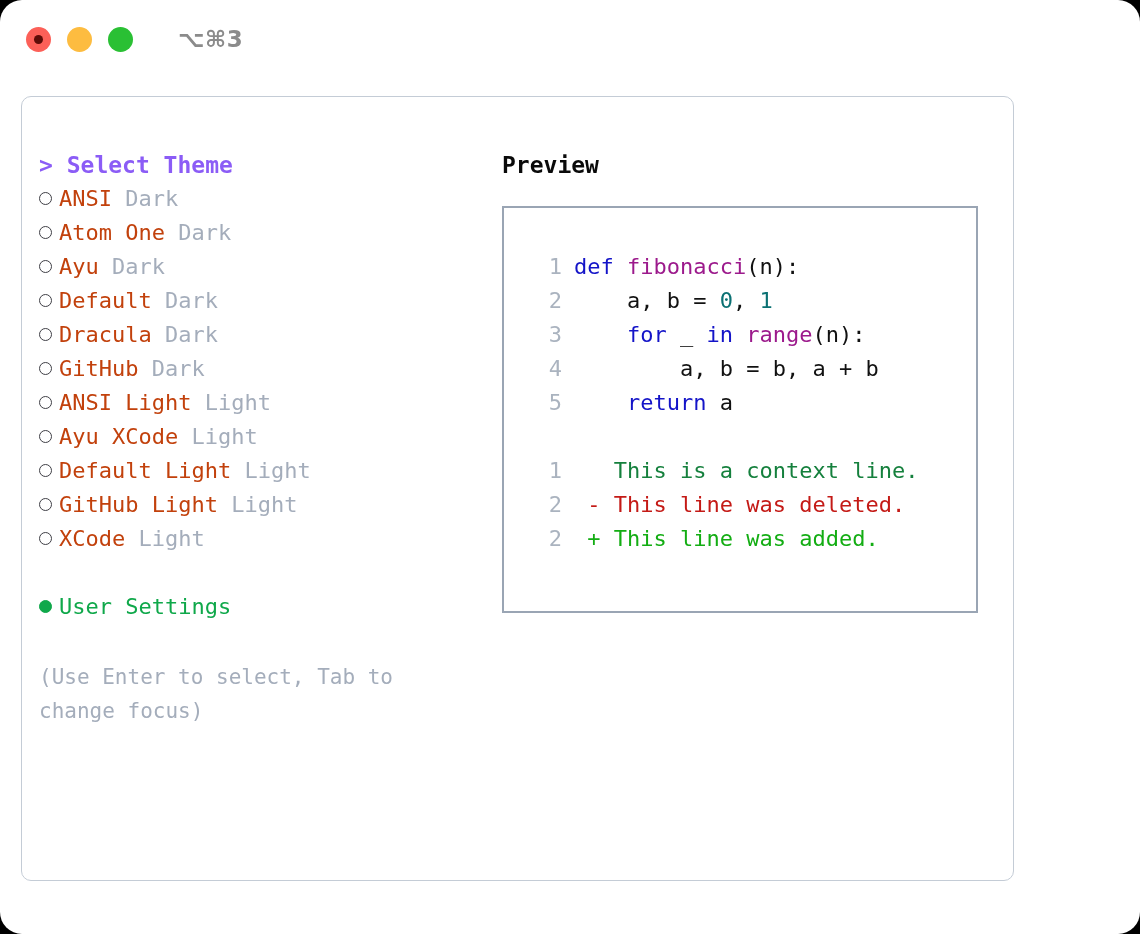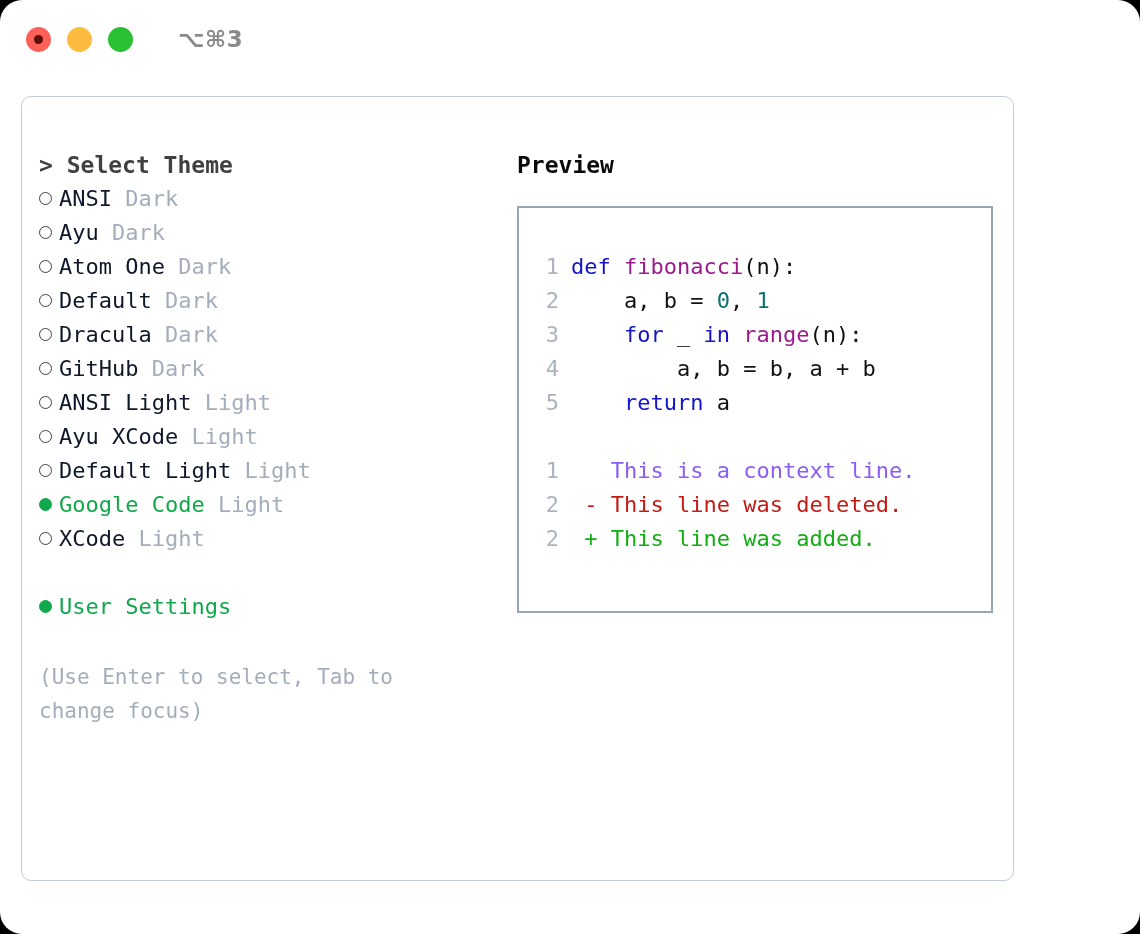--- a/index.html
+++ b/index.html
@@ -90,21 +90,21 @@
   
   .left-col {
     position: absolute;
     left: 17px;
     top: 51px;
     width: 440px;
   }
   .section-title {
     font-size: 23px;
     font-weight: bold;
-    color: #404040;
+    color: #8b5cf6;
     line-height: 34px;
     white-space: pre;
   }
   .opt-row {
     display: block;
     font-size: 22px;
     line-height: 34px;
     color: #2a2a2a;
     white-space: pre;
   }
@@ -121,21 +121,21 @@
     vertical-align: 1px;
   }
   .dot.empty {
     border: 1.8px solid #3f3f46;
     background: transparent;
   }
   .dot.filled {
     background: #0fa84a;
     border: 1.8px solid #0fa84a;
   }
-  .opt-name { color: #0f172a; }
+  .opt-name { color: #c2410c; }
   .opt-row.selected .opt-name { color: #0fa84a; }
   .opt-kind { color: #a4adbb; text-align: right; }
 
   .applyto-title {
     font-size: 22px;
     line-height: 34px;
     color: #2a2a2a;
     white-space: pre;
     padding-left: 28px;
   }
@@ -145,57 +145,57 @@
     margin-top: 36px;
     font-size: 21px;
     line-height: 34px;
     color: #a4adbb;
     width: 415px;
   }
 
   
   .right-col {
     position: absolute;
-    left: 495px;
+    left: 480px;
     top: 51px;
     width: 490px;
   }
   .preview-title {
     font-size: 23px;
     font-weight: bold;
     color: #0a0a0a;
     line-height: 34px;
     white-space: pre;
   }
   .preview-box {
     margin-top: 24px;
     width: 476px;
     height: 407px;
     border: 2px solid #9aa5b4;
     background: #ffffff;
-    padding: 42px 0 0 18px;
+    padding: 42px 0 0 36px;
     overflow: hidden;
   }
   .code-line {
     font-size: 22px;
     line-height: 34px;
     white-space: pre;
   }
   .ln {
     display: inline-block;
     width: 22px;
     text-align: right;
     color: #aab3bf;
     margin-right: 12px;
   }
   .kw   { color: #1414c8; }
   .fn   { color: #9c1a8c; }
   .num  { color: #0b7173; }
   .plain{ color: #111111; }
-  .ctx  { color: #8b5cf6; }
+  .ctx  { color: #15803d; }
   .del  { color: #c41a16; }
   .add  { color: #13ad13; }
   .blank-line { height: 34px; }
 </style>
 </head>
 <body>
 
 <div class="page">
 
   <div class="titlebar">
@@ -208,29 +208,29 @@
   </div>
 
   <div class="panel">
     <div class="columns">
 
       <div class="left-col">
         <div class="section-title">&gt; Select Theme</div>
 
         <div id="theme-list">
             <div class="opt-row"><span class="marker"><span class="dot empty"></span></span><span class="opt-name">ANSI</span><span class="opt-kind"> Dark</span></div>
+            <div class="opt-row"><span class="marker"><span class="dot empty"></span></span><span class="opt-name">Atom One</span><span class="opt-kind"> Dark</span></div>
             <div class="opt-row"><span class="marker"><span class="dot empty"></span></span><span class="opt-name">Ayu</span><span class="opt-kind"> Dark</span></div>
-            <div class="opt-row"><span class="marker"><span class="dot empty"></span></span><span class="opt-name">Atom One</span><span class="opt-kind"> Dark</span></div>
             <div class="opt-row"><span class="marker"><span class="dot empty"></span></span><span class="opt-name">Default</span><span class="opt-kind"> Dark</span></div>
             <div class="opt-row"><span class="marker"><span class="dot empty"></span></span><span class="opt-name">Dracula</span><span class="opt-kind"> Dark</span></div>
             <div class="opt-row"><span class="marker"><span class="dot empty"></span></span><span class="opt-name">GitHub</span><span class="opt-kind"> Dark</span></div>
             <div class="opt-row"><span class="marker"><span class="dot empty"></span></span><span class="opt-name">ANSI Light</span><span class="opt-kind"> Light</span></div>
             <div class="opt-row"><span class="marker"><span class="dot empty"></span></span><span class="opt-name">Ayu XCode</span><span class="opt-kind"> Light</span></div>
             <div class="opt-row"><span class="marker"><span class="dot empty"></span></span><span class="opt-name">Default Light</span><span class="opt-kind"> Light</span></div>
-            <div class="opt-row selected"><span class="marker"><span class="dot filled"></span></span><span class="opt-name">Google Code</span><span class="opt-kind"> Light</span></div>
+            <div class="opt-row"><span class="marker"><span class="dot empty"></span></span><span class="opt-name">GitHub Light</span><span class="opt-kind"> Light</span></div>
             <div class="opt-row"><span class="marker"><span class="dot empty"></span></span><span class="opt-name">XCode</span><span class="opt-kind"> Light</span></div>
           </div>
 
         <div class="spacer-row"></div>
 
 
         <div id="apply-list">
             <div class="opt-row selected"><span class="marker"><span class="dot filled"></span></span><span class="opt-name">User Settings</span></div>
           </div>
 

